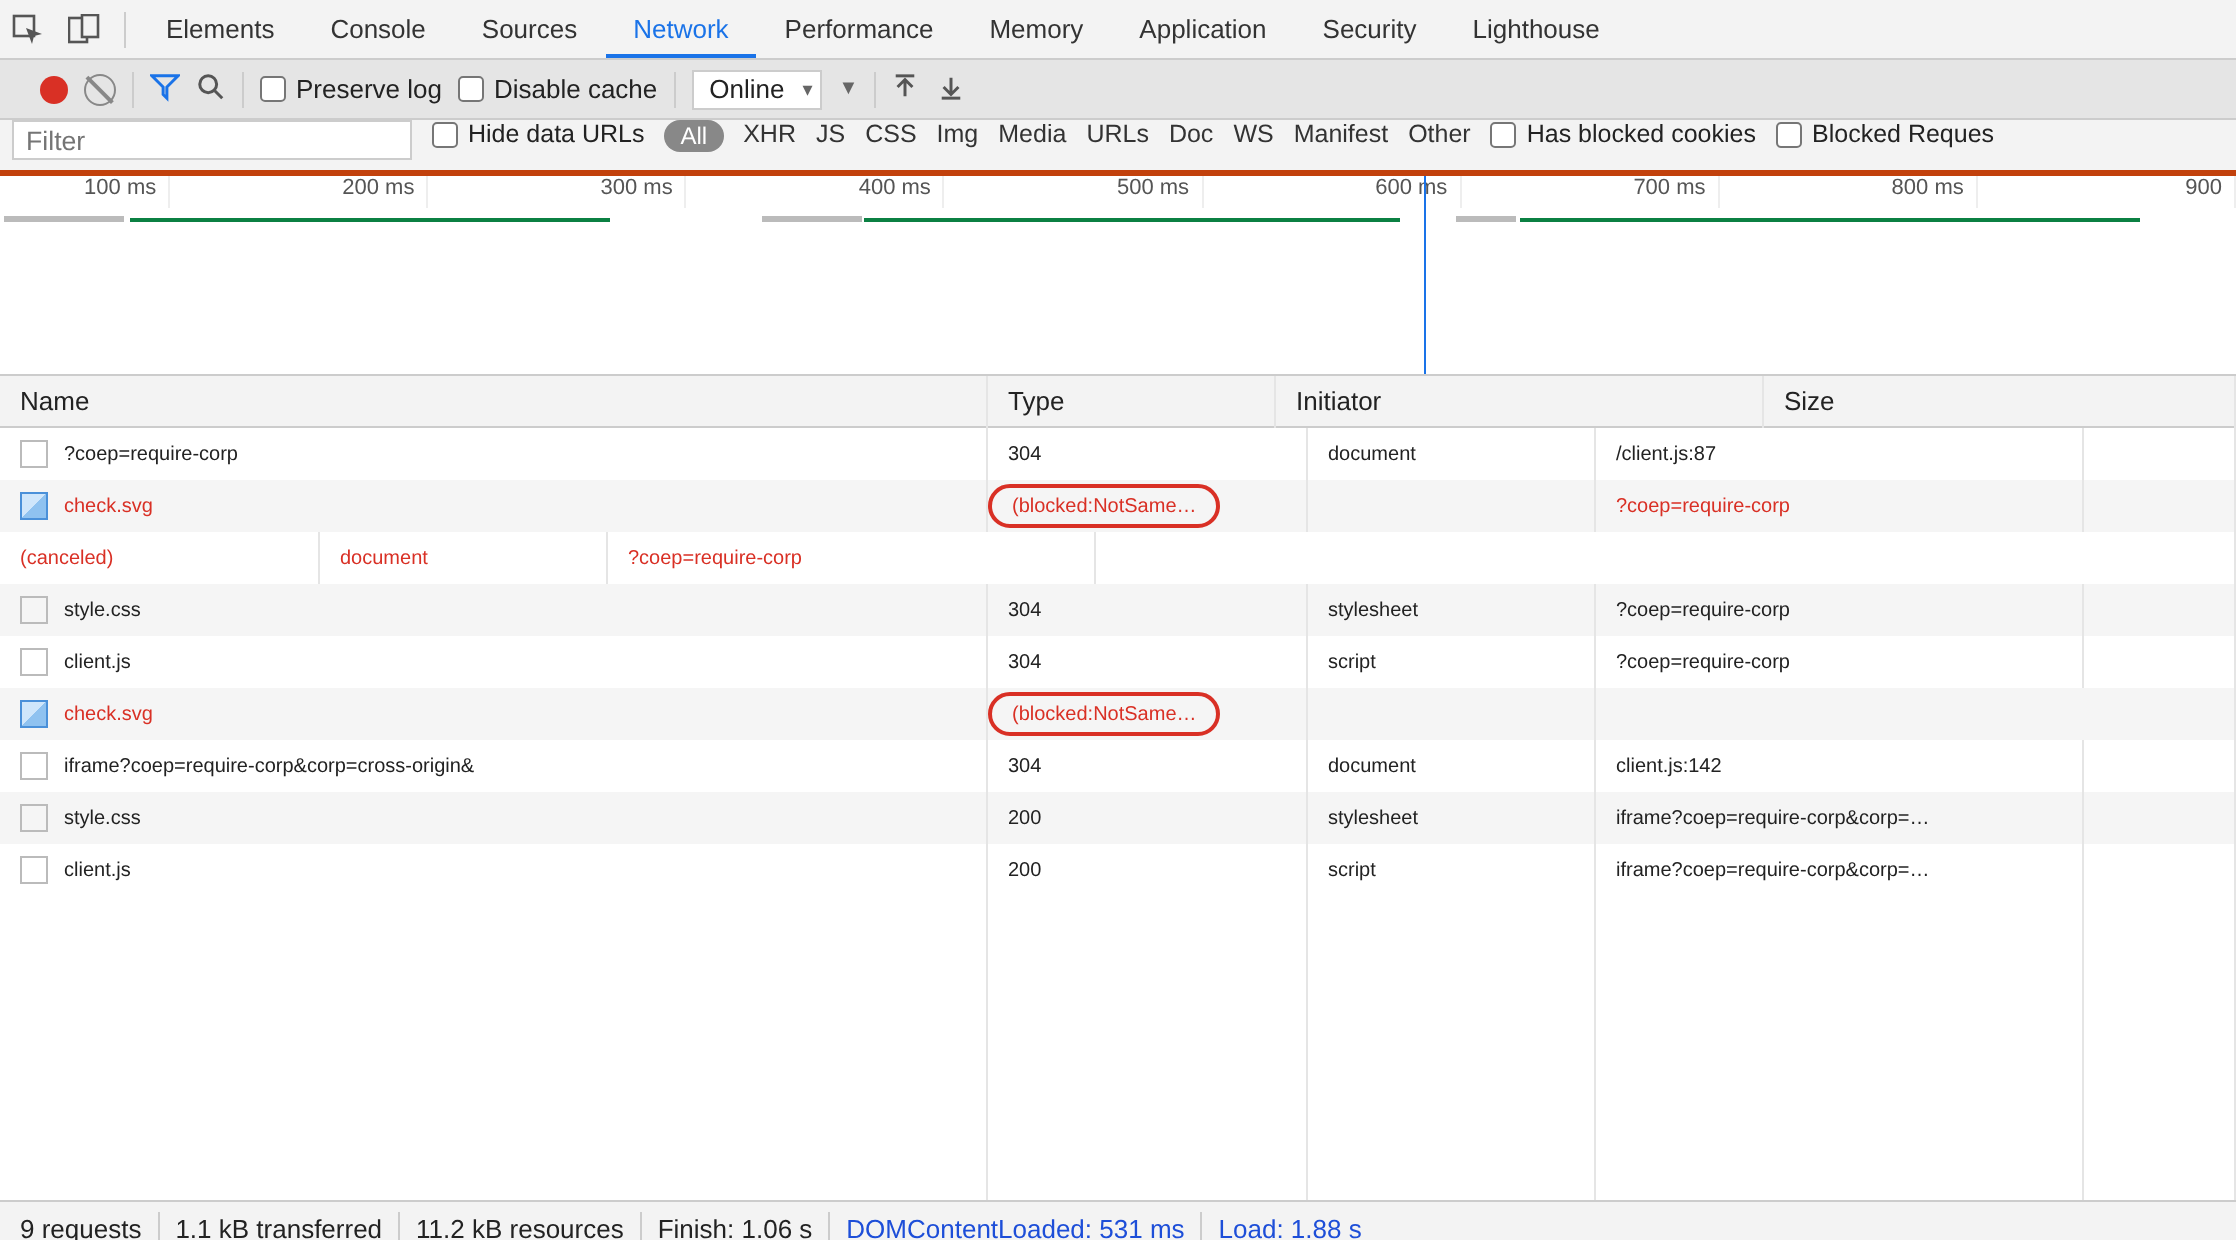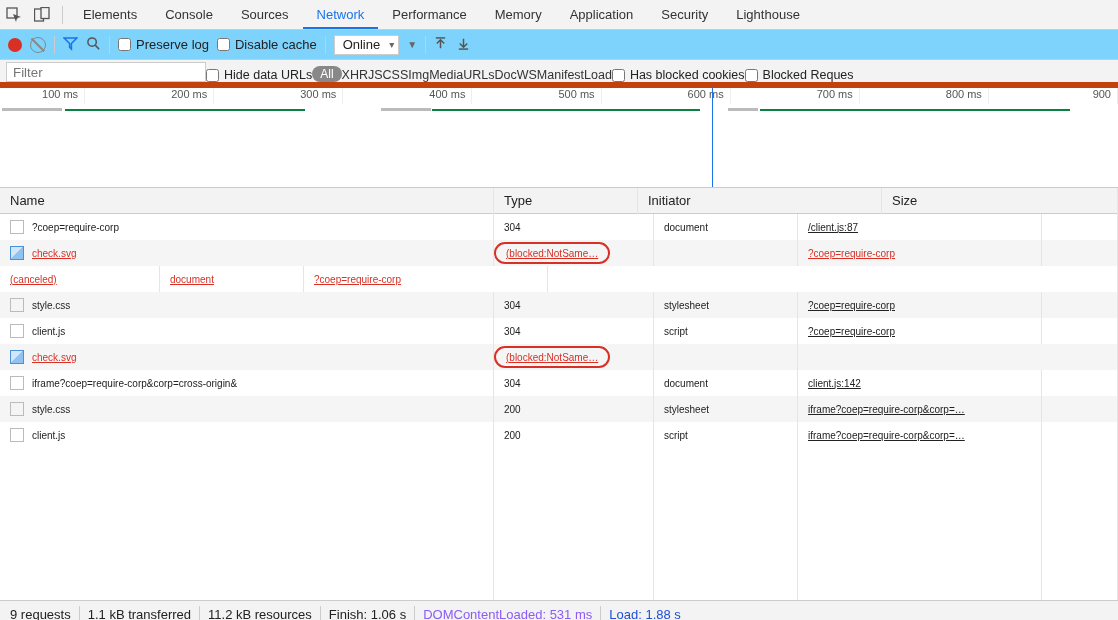--- a/index.html
+++ b/index.html
@@ -6,35 +6,35 @@
 body { font-family: -apple-system, Helvetica, Arial, sans-serif; font-size: 13px; color: #222; background: #fff; width: 1118px; height: 620px; overflow: hidden; }
 
 
 .tabs { display: flex; align-items: center; height: 30px; border-bottom: 1px solid #ccc; background: #f3f3f3; }
 .tabs .icon-btn { width: 28px; height: 28px; display:flex; align-items:center; justify-content:center; }
 .tabs .divider { width:1px; height:18px; background:#ccc; margin:0 6px; }
 .tab { padding: 7px 14px; color:#333; cursor:pointer; }
 .tab.active { color:#1a73e8; border-bottom: 2px solid #1a73e8; padding-bottom:5px; }
 
 
-.toolbar { display:flex; align-items:center; height:30px; border-bottom:1px solid #ccc; background:#7dd3fc; padding:0 8px; gap:8px; }
+.toolbar { display:flex; align-items:center; height:30px; border-bottom:1px solid #ccc; background:#e5e5e5; padding:0 20px; gap:8px; }
 .record-dot { width:14px; height:14px; border-radius:50%; background:#d93025; }
 .nope-icon { width:16px; height:16px; border:1.5px solid #888; border-radius:50%; position:relative; }
 .nope-icon::after { content:''; position:absolute; width:18px; height:1.5px; background:#888; top:6px; left:-2px; transform:rotate(45deg); }
 .funnel-icon { color:#1a73e8; font-size:14px; }
 .search-icon { color:#666; font-size:14px; }
 .toolbar .divider { width:1px; height:18px; background:#ccc; }
 .chk { display:flex; align-items:center; gap:5px; }
 .chk input { width:13px; height:13px; }
 .throttle { border:1px solid #ccc; background:#fff; height:20px; padding:0 18px 0 8px; display:flex; align-items:center; position:relative; }
 .throttle::after { content:'▾'; position:absolute; right:4px; color:#666; font-size:10px; }
 .updown { display:flex; gap:10px; color:#666; }
 
 
-.filterbar { display:flex; align-items:flex-end; height:28px; border-bottom:6px solid #c2410c; background:#f3f3f3; padding:0 6px; font-size:12.5px; white-space:nowrap; overflow:hidden; }
+.filterbar { display:flex; align-items:flex-start; height:28px; border-bottom:3px solid #c2410c; background:#f3f3f3; padding:0 6px; gap:10px; font-size:12.5px; white-space:nowrap; overflow:hidden; }
 .filterbar input.filter { width:200px; height:20px; border:1px solid #ccc; padding:0 6px; }
 .pill { background:#888; color:#fff; border-radius:9px; padding:1px 8px; font-size:12px; }
 .ftype { color:#333; }
 
 
 .timeline { height:100px; border-bottom:1px solid #ccc; position:relative; background:#fff; }
 .ticks { display:flex; height:16px; font-size:11px; color:#555;gap:44px; }
 .tick { flex:1; text-align:right; padding-right:6px; border-right:1px solid #eee; }
 .lanes { position:absolute; top:20px; left:0; right:0; height:8px; }
 .lane-g { position:absolute; height:2px; background:#0b8043; }
@@ -47,32 +47,32 @@
 .thead > div, .row > div { padding:0 10px; border-right:1px solid #e5e5e5; height:26px; display:flex; align-items:center; overflow:hidden; white-space:nowrap; text-overflow:ellipsis; }
 .col-name { width:494px; }
 .col-status { width:160px; }
 .col-type { width:144px; }
 .col-init { width:244px; }
 .col-size { flex:1; border-right:none; }
 .tbody .row { display:flex; height:26px; font-size:10px; }
 .tbody .row:nth-child(even) { background:#f5f5f5; }
 .row .fileicon { width:14px; height:14px; border:1px solid #bbb; margin-right:8px; flex-shrink:0; }
 .row .fileicon.img { border-color:#4a90d9; background:linear-gradient(135deg,#cfe6fb 50%,#8fc2f0 50%); }
-.err { color:#d93025;text-decoration:underline; }
-.ul { text-decoration:underline; }
+.err { color:#d93025; }
+.ul { }
 .callout { border:2.5px solid #d93025; border-radius:14px; padding:0 10px; height:22px; display:inline-flex; align-items:center; margin-left:-10px; }
 
 
 .bodyfill { height:152px; display:flex; }
 .bodyfill > div { border-right:1px solid #e5e5e5; }
 
 
 .status { display:flex; align-items:center; height:27px; border-top:1px solid #ccc; background:#f3f3f3; padding:0 10px; gap:8px; font-size:13px; }
 .status .divider { width:1px; height:16px; background:#ccc; }
-.dcl { color:#8b5cf6; }
+.dcl { color:#1d4ed8; }
 .load { color:#1d4ed8; }
 </style>
 </head>
 <body>
 
 <div class="tabs">
   <div class="icon-btn">
     <svg width="16" height="16" viewBox="0 0 16 16">
         <rect x="1" y="1" width="10" height="10" fill="none" stroke="#555" stroke-width="1.3"></rect>
         <path d="M7 7 L15 10 L11 11 L10 15 Z" fill="#555"></path>
@@ -147,21 +147,21 @@
   <span class="pill">All</span>
   <span class="ftype">XHR</span>
   <span class="ftype">JS</span>
   <span class="ftype">CSS</span>
   <span class="ftype">Img</span>
   <span class="ftype">Media</span>
   <span class="ftype">URLs</span>
   <span class="ftype">Doc</span>
   <span class="ftype">WS</span>
   <span class="ftype">Manifest</span>
-  <span class="ftype">Load</span>
+  <span class="ftype">Other</span>
   <label class="chk">
       <input type="checkbox" style="">
       <span>Has blocked cookies</span>
     </label>
   <label class="chk">
       <input type="checkbox" style="">
       <span>Blocked Reques</span>
     </label>
 </div>
 

